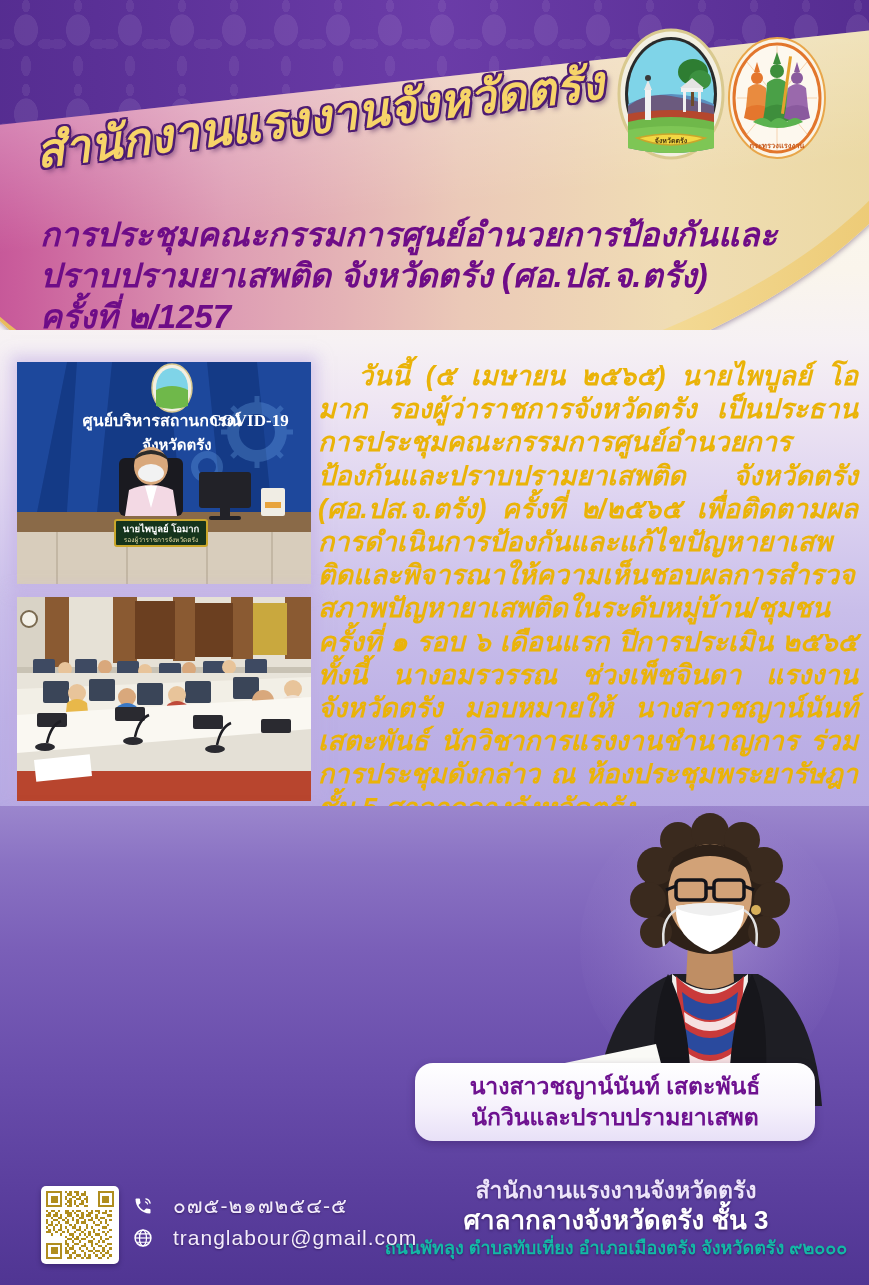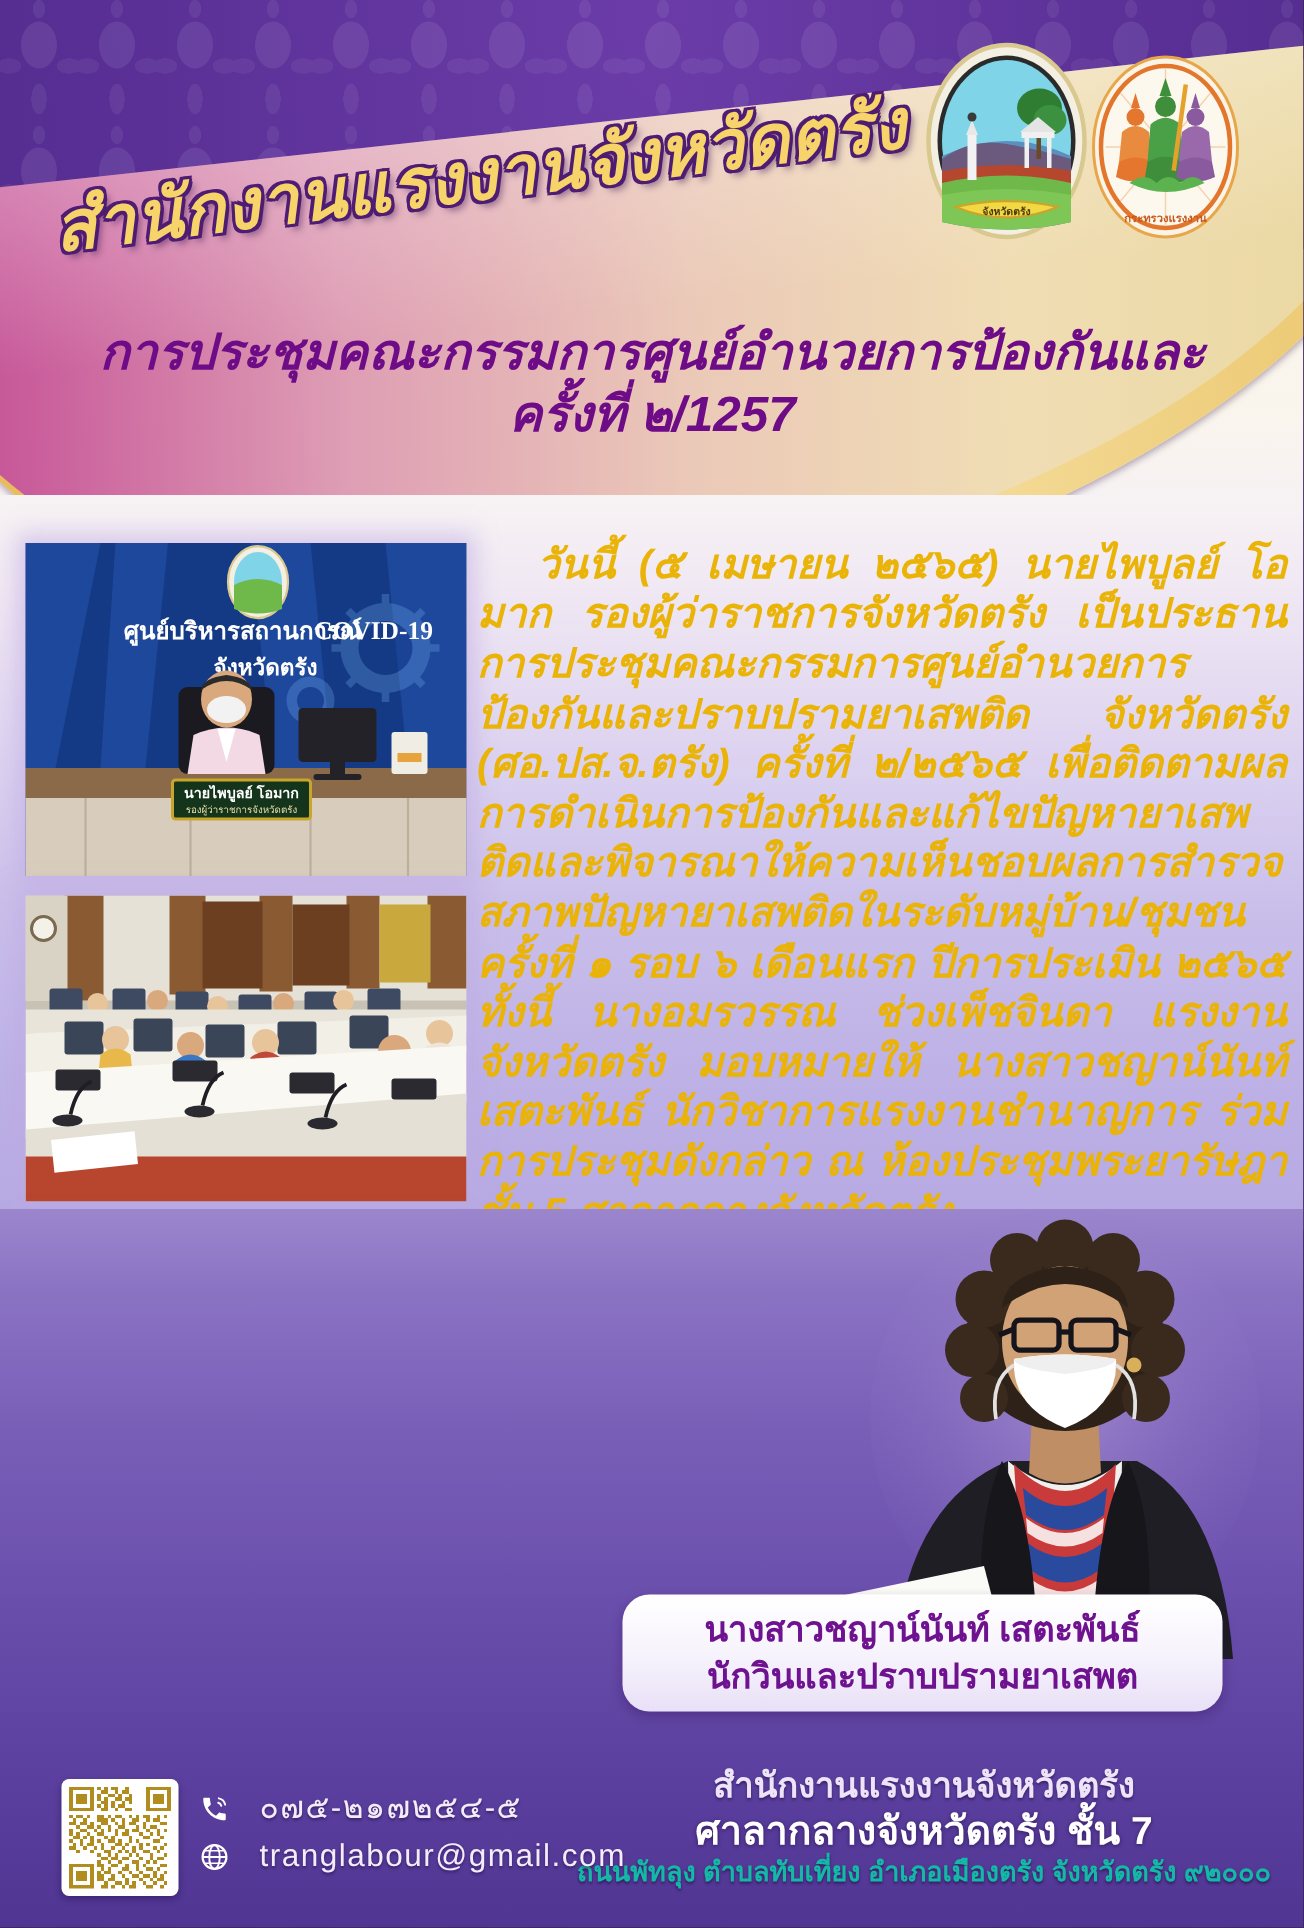--- a/index.html
+++ b/index.html
@@ -72,21 +72,20 @@
       #FBF7EE 0%, #FAF5EC 16%, #F6F1F4 27%,
       #EFE6F3 36%, #DCD2F0 52%, #C9BEEA 68%, #BDB1E6 84%, #B6A9E3 100%);
   }
   .temple-faint{
     position:absolute;left:0;top:166px;width:869px;height:140px;opacity:.10;
   }
 
   
   .poster-title{
     position:absolute;left:40px;top:214px;width:790px;
-    text-align:center;
     font-size:33px;line-height:41px;font-weight:bold;font-style:italic;
     color:#6E0C87;
     letter-spacing:0px;
   }
   .poster-title span{display:block;}
 
   
   .photo{
     position:absolute;overflow:hidden;
     box-shadow:0 0 14px 6px rgba(190,170,225,.55);
@@ -230,20 +229,21 @@
       <circle cx="70" cy="42" r="6" fill="#8A5A9E"></circle>
       <path d="M61 52 Q70 44 79 52 L81 72 Q70 78 59 72 Z" fill="#9A69AC"></path>
       <path d="M59 72 Q70 66 81 72 L83 82 Q70 88 57 82 Z" fill="#8A5A9E"></path>
     </g>
     <path d="M26 86 Q36 78 44 86 Q52 78 60 86 Q68 78 76 86 Q50 98 26 86 Z" fill="#5BB24F"></path>
     <text x="50" y="112" font-size="7.5" fill="#C75B1F" text-anchor="middle" font-family="'Liberation Sans',sans-serif" font-weight="bold">กระทรวงแรงงาน</text>
   </svg>
 
   <div class="poster-title">
     <span>การประชุมคณะกรรมการศูนย์อำนวยการป้องกันและ</span>
+    <span>ปราบปรามยาเสพติด จังหวัดตรัง (ศอ.ปส.จ.ตรัง)</span>
     <span>ครั้งที่ ๒/1257</span>
   </div>
 
   <svg class="photo photo-1" viewBox="0 0 294 222" preserveAspectRatio="none">
     <rect width="294" height="222" fill="#0E2A63"></rect>
     <rect width="294" height="150" fill="#143A86"></rect>
     <g opacity=".45" fill="#2A5BB8">
       <path d="M0 0 L50 0 L20 150 L0 150 Z"></path>
       <path d="M60 0 L95 0 L80 150 L50 150 Z"></path>
       <path d="M150 0 L190 0 L205 150 L165 150 Z"></path>
@@ -612,21 +612,21 @@
     <rect x="0" y="272" width="40" height="10" rx="5" fill="#C93A3A"></rect>
   </svg>
 
   <div class="name-plate">
     <div>นางสาวชญาน์นันท์ เสตะพันธ์</div>
     <div>นักวินและปราบปรามยาเสพต</div>
   </div>
 
   <div class="footer-addr">
     <div class="addr-1">สำนักงานแรงงานจังหวัดตรัง</div>
-    <div class="addr-2">ศาลากลางจังหวัดตรัง ชั้น 7</div>
+    <div class="addr-2">ศาลากลางจังหวัดตรัง ชั้น 3</div>
     <div class="addr-3">ถนนพัทลุง ตำบลทับเที่ยง อำเภอเมืองตรัง จังหวัดตรัง ๙๒๐๐๐</div>
   </div>
 
   <div class="qr-box">
     <svg viewBox="0 0 29 29" width="100%" height="100%" shape-rendering="crispEdges">
       <rect width="29" height="29" fill="#FFFFFF"></rect>
       <g fill="#B08D1E">
         <path d="M0 0h7v7H0z M1 1h5v5H1z" fill-rule="evenodd"></path>
         <rect x="2" y="2" width="3" height="3"></rect>
         <path d="M22 0h7v7h-7z M23 1h5v5h-5z" fill-rule="evenodd"></path>

